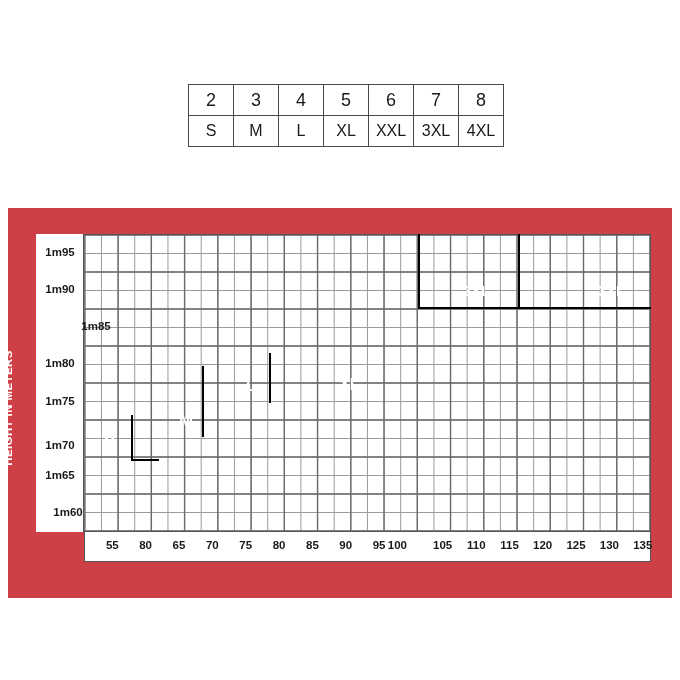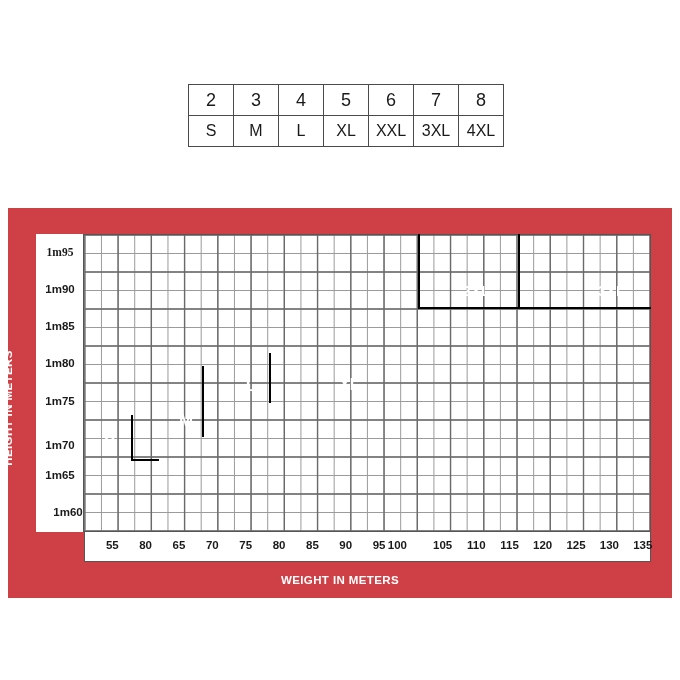--- a/index.html
+++ b/index.html
@@ -171,21 +171,20 @@
       <td>XXL</td>
       <td>3XL</td>
       <td>4XL</td>
     </tr>
   </tbody>
 </table>
 
 <div id="chart-panel">
 
   <div id="y-axis-title">HEIGHT IN METERS</div>
-  <div id="x-axis-title">WEIGHT IN METERS</div>
 
   <div id="plot-area">
     <svg id="grid-svg" viewBox="0 0 615 298" preserveAspectRatio="none">
         <line x1="48" y1="0" x2="48" y2="298" stroke="#9a9a9a" stroke-width="1"></line>
         <line x1="64.67647058823529" y1="0" x2="64.67647058823529" y2="298" stroke="#9a9a9a" stroke-width="1"></line>
         <line x1="81.35294117647058" y1="0" x2="81.35294117647058" y2="298" stroke="#9a9a9a" stroke-width="1"></line>
         <line x1="98.02941176470588" y1="0" x2="98.02941176470588" y2="298" stroke="#9a9a9a" stroke-width="1"></line>
         <line x1="114.70588235294117" y1="0" x2="114.70588235294117" y2="298" stroke="#9a9a9a" stroke-width="1"></line>
         <line x1="131.38235294117646" y1="0" x2="131.38235294117646" y2="298" stroke="#9a9a9a" stroke-width="1"></line>
         <line x1="148.05882352941177" y1="0" x2="148.05882352941177" y2="298" stroke="#9a9a9a" stroke-width="1"></line>
@@ -258,23 +257,23 @@
         <line x1="48" y1="111.75" x2="615" y2="111.75" stroke="#6a6a6a" stroke-width="1.4"></line>
         <line x1="48" y1="149" x2="615" y2="149" stroke="#6a6a6a" stroke-width="1.4"></line>
         <line x1="48" y1="186.25" x2="615" y2="186.25" stroke="#6a6a6a" stroke-width="1.4"></line>
         <line x1="48" y1="223.5" x2="615" y2="223.5" stroke="#6a6a6a" stroke-width="1.4"></line>
         <line x1="48" y1="260.75" x2="615" y2="260.75" stroke="#6a6a6a" stroke-width="1.4"></line>
         <line x1="48" y1="298" x2="615" y2="298" stroke="#6a6a6a" stroke-width="1.4"></line>
       </svg>
   </div>
 
   <div id="y-labels">
-      <div class="y-label" style="top: 11.625px; font-family: Liberation Serif, serif;">1m95</div>
+      <div class="y-label" style="top: 11.625px;">1m95</div>
       <div class="y-label" style="top: 48.875px; text-align: center;">1m90</div>
-      <div class="y-label" style="top: 86.125px;">1m85</div>
+      <div class="y-label" style="top: 86.125px; margin-left: 36px;">1m85</div>
       <div class="y-label" style="top: 123.375px;">1m80</div>
       <div class="y-label" style="top: 160.625px; text-align: center;">1m75</div>
       <div class="y-label" style="top: 205px;">1m70</div>
       <div class="y-label" style="top: 235.125px;">1m65</div>
       <div class="y-label" style="top: 272.375px; padding-left: 8px;">1m60</div>
     </div>
   <div id="x-labels">
       <div class="x-label" style="left: -0.323529px;">55</div>
       <div class="x-label" style="left: 33.0294px;">80</div>
       <div class="x-label" style="left: 66.3824px;">65</div>

